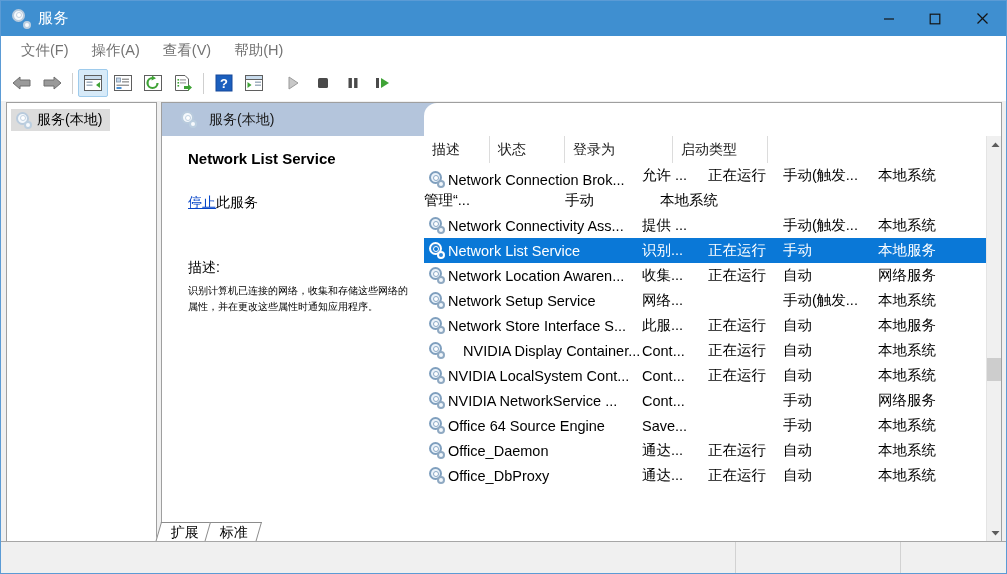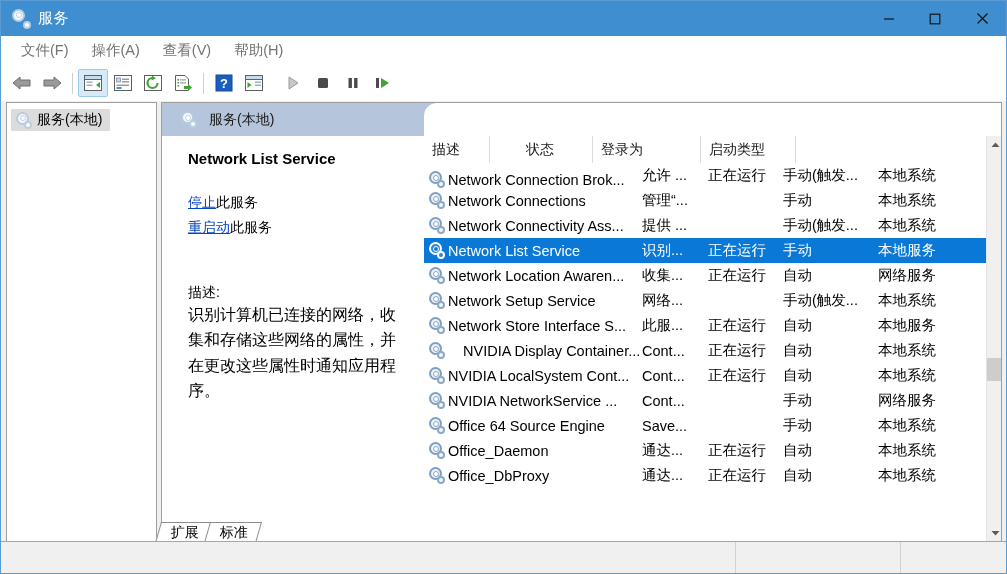--- a/index.html
+++ b/index.html
@@ -150,21 +150,21 @@
   .detail-header .dh-icon { width:17px;height:17px;position:relative;margin-right:12px;flex:none;}
   .detail-header span { font-size: 14px; color: #1a1a1a; white-space: nowrap;}
   .detail-body { padding: 14px 14px 0 26px; }
   .svc-title {
     font-size: 15px; font-weight: bold; color: #000;
     margin: 0 0 25px 0; white-space: nowrap;
   }
   .svc-link-line { font-size: 14px; color: #000; margin-bottom: 4px; line-height: 1.5; }
   .svc-link-line a { color: #0645c8; text-decoration: underline; }
   .desc-label { font-size: 14px; color: #000; margin-top: 46px; }
-  .desc-text { font-size: 16px; color: #000; line-height: 1.58; margin-top: 0; }
+  .desc-text { font-size: 10px; color: #000; line-height: 1.58; margin-top: 6px; }
 
   
   .listcol {
     position: absolute;
     top: 0; left: 262px;
     width: 579px; height: 438px;
     background: #ffffff;
   }
   .blue-band {
     position: absolute; top: 0; left: 0;
@@ -468,38 +468,35 @@
               </div>
           </div>
           <span>服务(本地)</span>
         </div>
         <div class="detail-body">
           <div class="svc-title">Network List Service</div>
 
           <div class="svc-link-line">
             <a href="#">停止</a><span>此服务</span>
           </div>
-          <div class="svc-link-line">
-            <a href="#">重启动</a><span>此服务</span>
-          </div>
 
           <div class="desc-label">描述:</div>
           <div class="desc-text">识别计算机已连接的网络，收集和存储这些网络的属性，并在更改这些属性时通知应用程序。</div>
         </div>
       </div>
 
       <div class="listcol">
         <div class="blue-band"></div>
         <div class="blue-corner"></div>
 
         <div class="list-header">
             <div class="hcell" style="width: 66px;">
               <span>描述</span>
             </div>
-            <div class="hcell" style="width: 75px; margin-left: 28px;">
+            <div class="hcell" style="width: 75px;">
               <span>状态</span>
             </div>
             <div class="hcell" style="width: 108px;">
               <span>登录为</span>
             </div>
             <div class="hcell" style="width: 95px;">
               <span>启动类型</span>
             </div>
           </div>
 
@@ -514,30 +511,20 @@
                   </div>
                 </div>
                 <span>Network Connection Brok...</span>
               </div>
               <div class="cell" style="width: 66px;">允许 ...</div>
               <div class="cell" style="width: 75px;">正在运行</div>
               <div class="cell" style="width: 95px;">手动(触发...</div>
               <div class="cell" style="width: 108px;">本地系统</div>
             </div>
             <div class="row">
-              <div class="cell name" style="width: 218px;">
-                <div class="row-icon">
-                  <div class="gear ">
-                    <div class="g-outer"></div>
-                    <div class="g-inner"></div>
-                    <div class="g-small"></div>
-                  </div>
-                </div>
-                <span>Network Connections</span>
-              </div>
               <div class="cell" style="width: 66px;">管理“...</div>
               <div class="cell" style="width: 75px;"></div>
               <div class="cell" style="width: 95px;">手动</div>
               <div class="cell" style="width: 108px;">本地系统</div>
             </div>
             <div class="row">
               <div class="cell name" style="width: 218px;">
                 <div class="row-icon">
                   <div class="gear ">
                     <div class="g-outer"></div>

